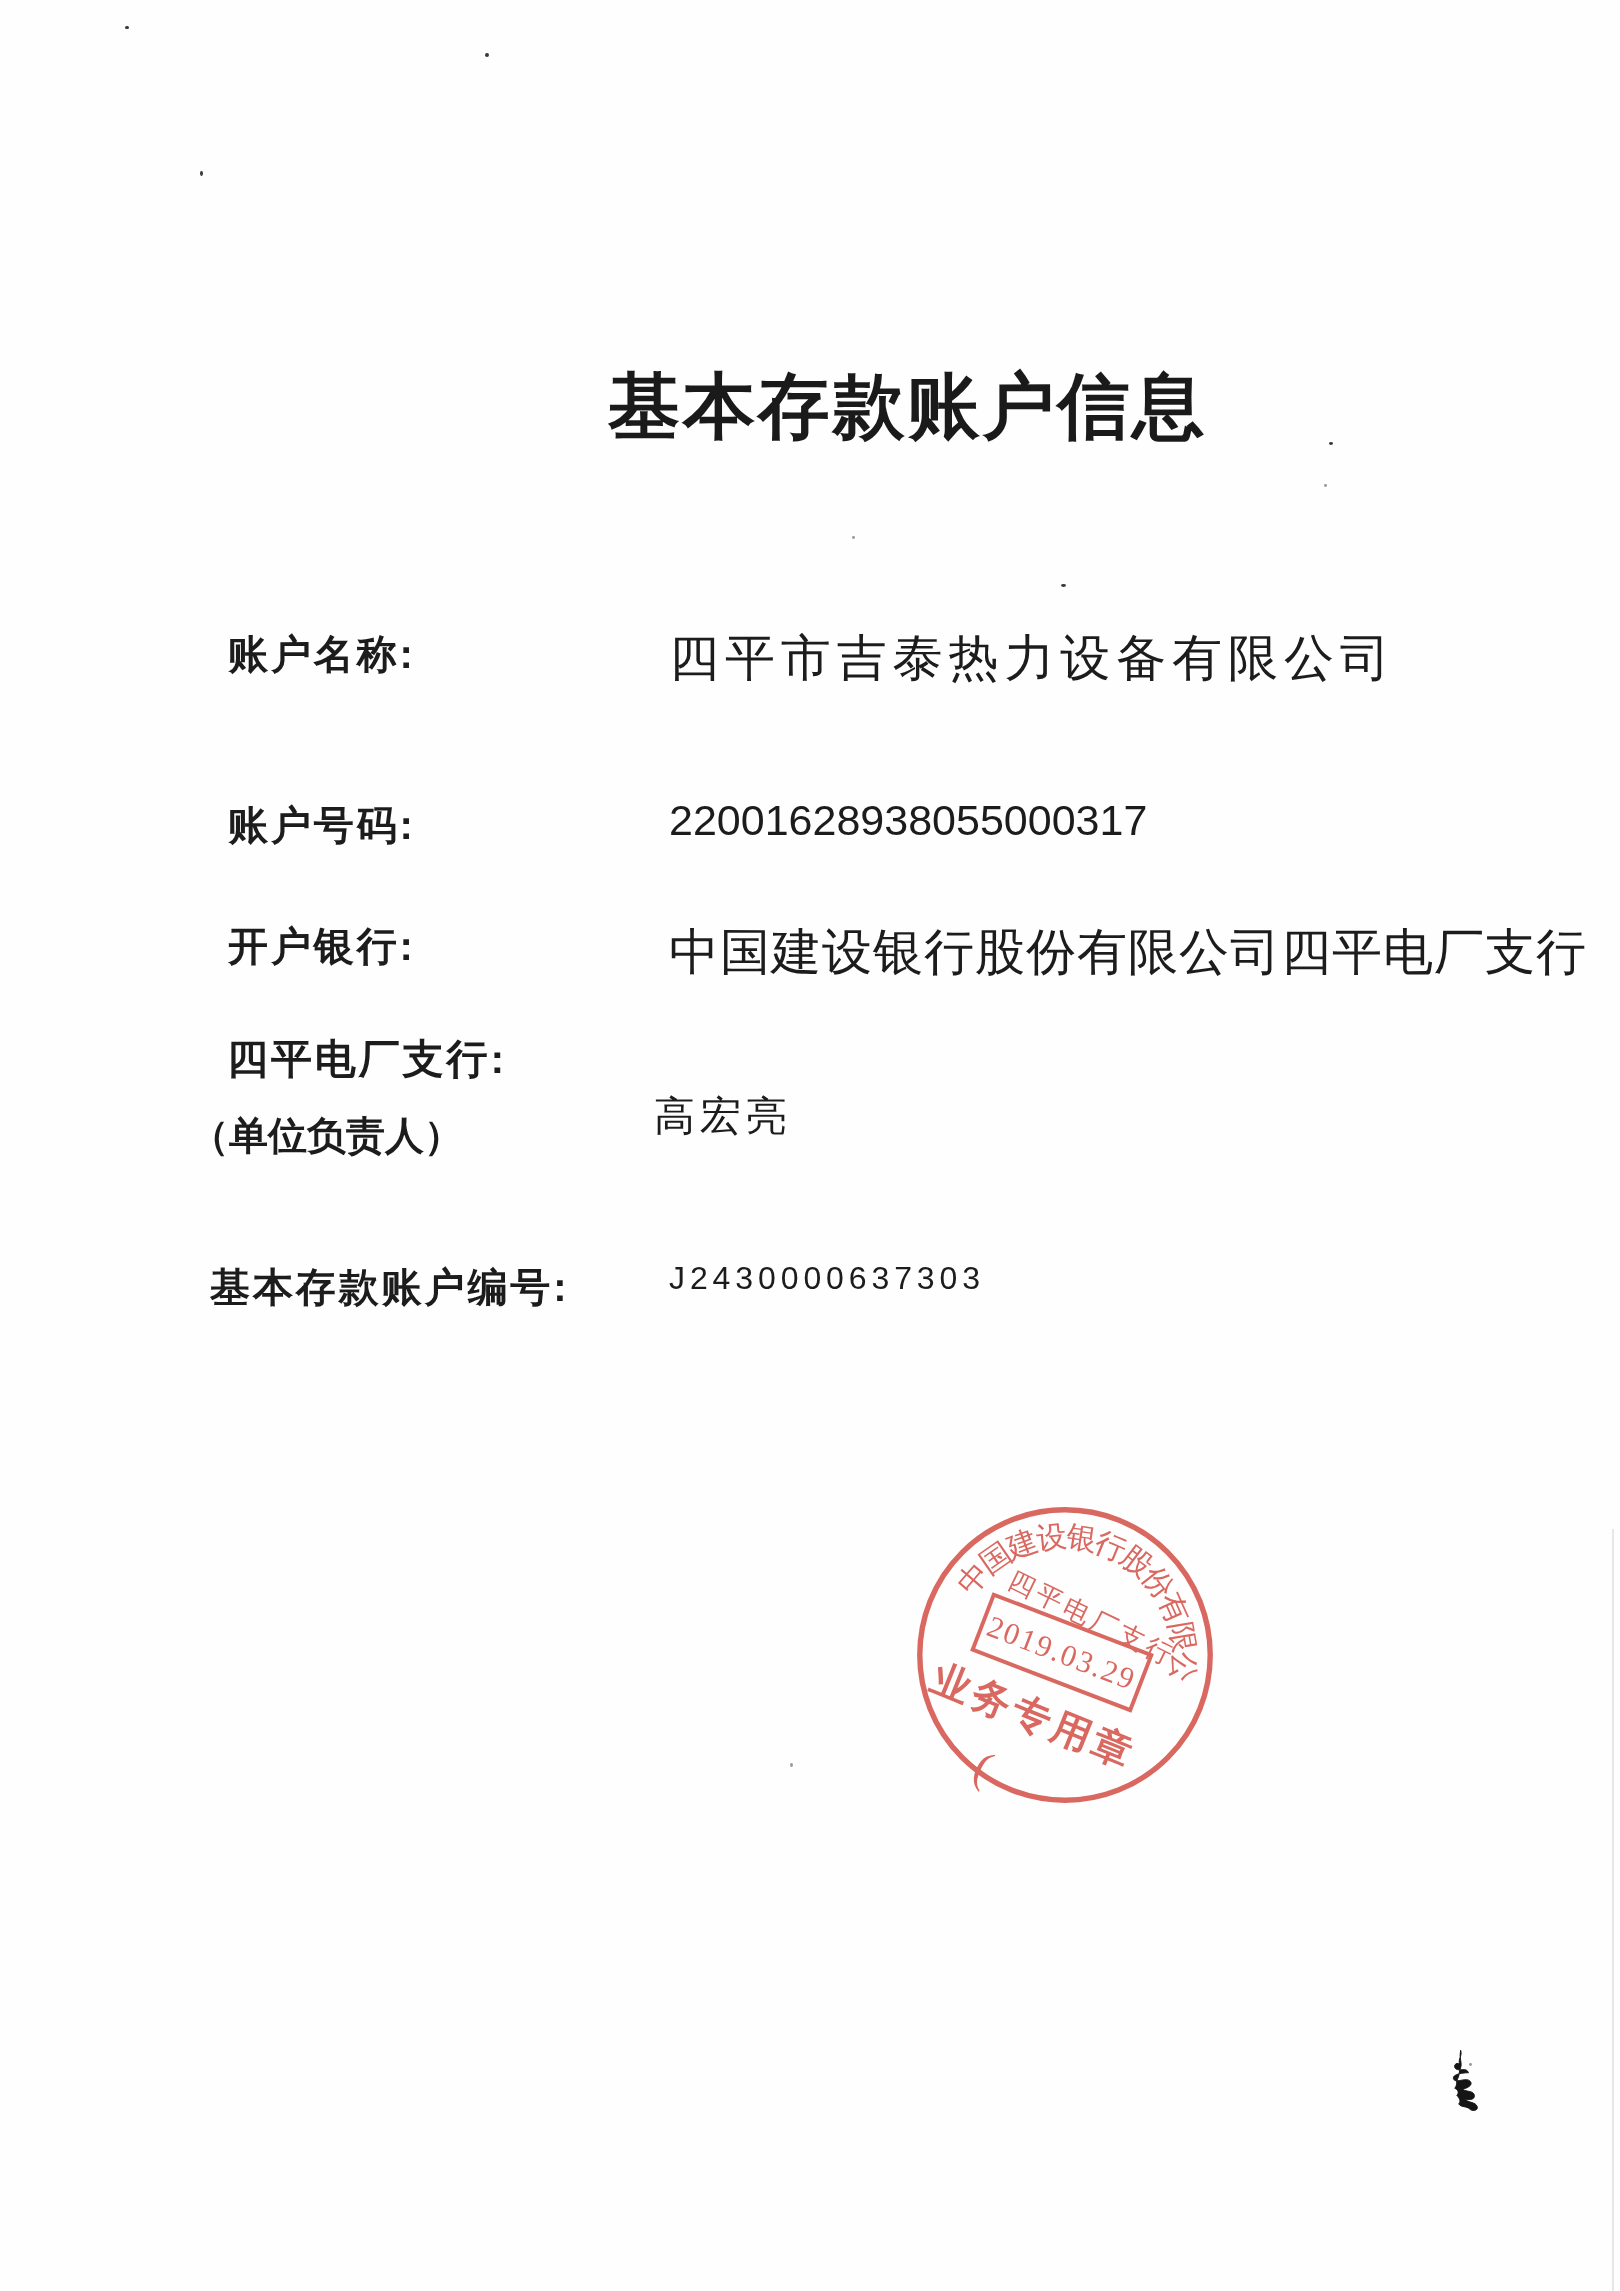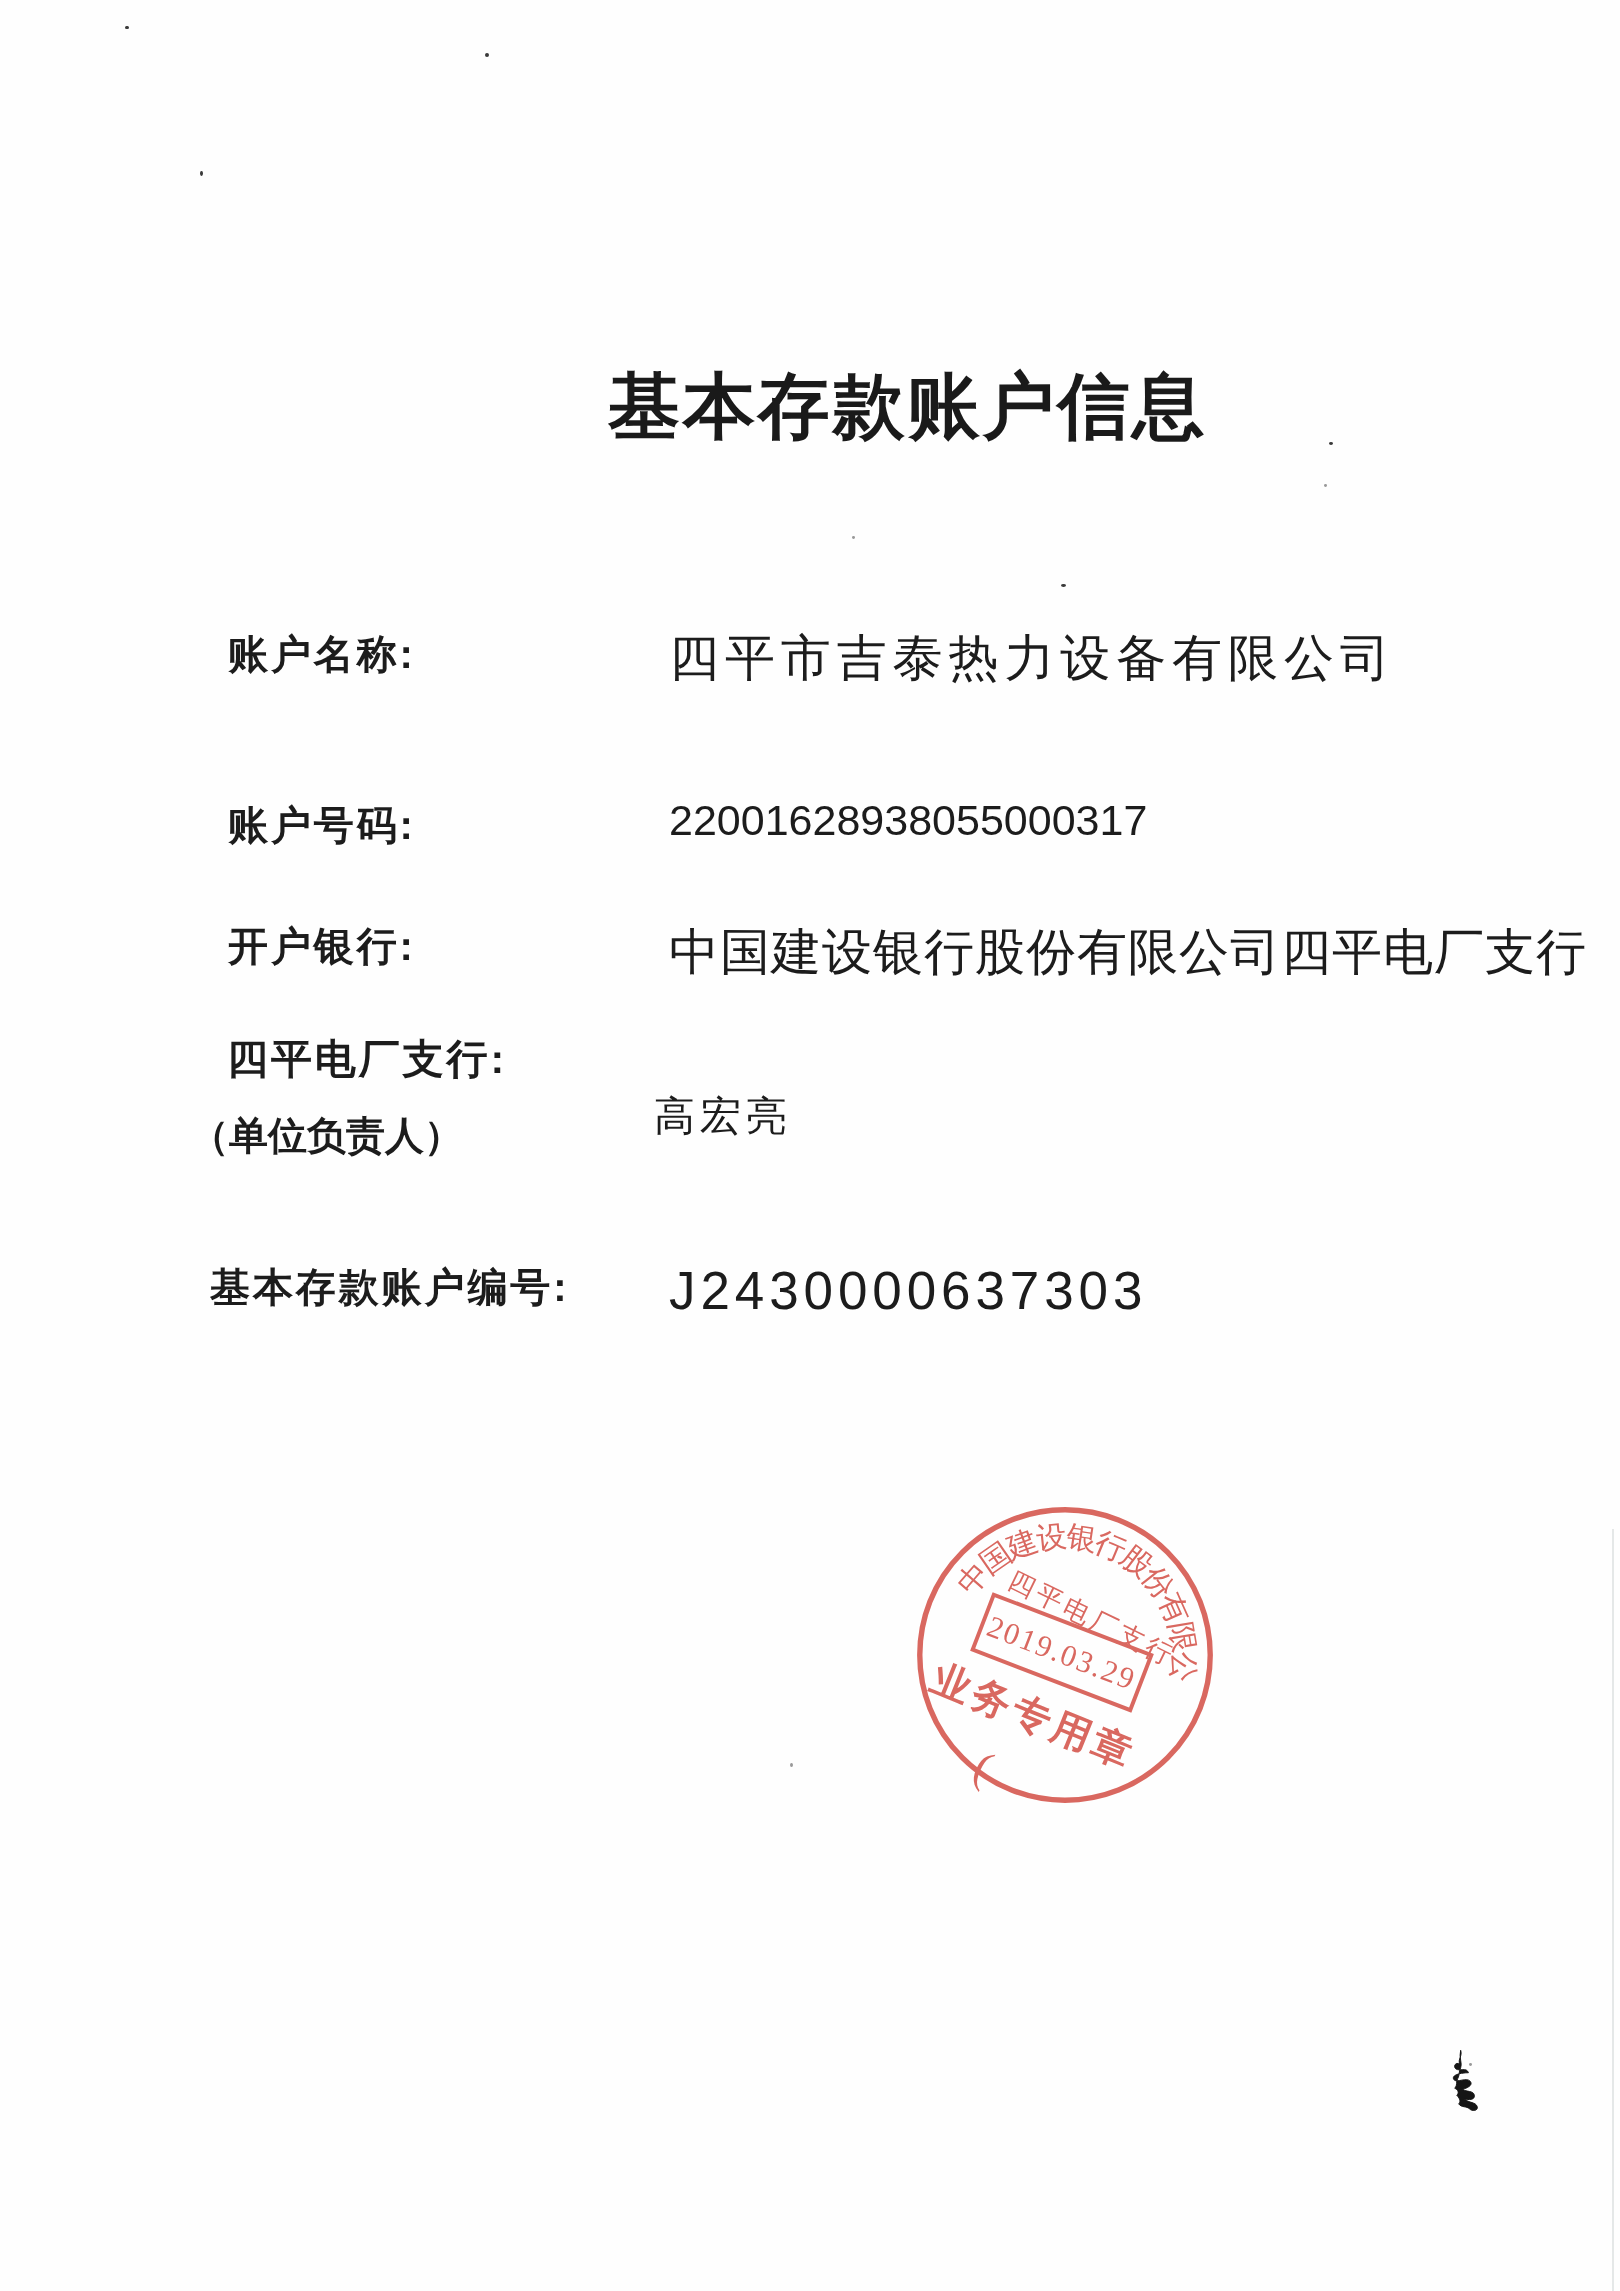--- a/index.html
+++ b/index.html
@@ -32,21 +32,21 @@
   #f1-label{left:228px;top:627px;}
   #f1-value{left:669px;top:625px;letter-spacing:5.9px;}
   #f2-label{left:228px;top:798px;}
   #f2-value{left:669px;top:796px;font-size:43px;letter-spacing:0px;font-family:"Liberation Sans","DejaVu Sans",sans-serif;}
   #f3-label{left:228px;top:919px;}
   #f3-value{left:669px;top:919px;letter-spacing:1px;}
   #f4-label1{left:227px;top:1032px;font-size:41px;}
   #f4-label2{left:190px;top:1109px;font-size:39px;letter-spacing:0px;}
   #f4-value{left:654px;top:1089px;font-size:41px;letter-spacing:4.9px;}
   #f5-label{left:210px;top:1260px;}
-  #f5-value{left:669px;top:1260px;font-size:53px;letter-spacing:4.9px;font-family:"Liberation Sans","DejaVu Sans",sans-serif;text-align:right;}
+  #f5-value{left:669px;top:1260px;font-size:32px;letter-spacing:4.9px;font-family:"Liberation Sans","DejaVu Sans",sans-serif;text-align:right;}
 
   
   .date-line{
     position:absolute;left:929px;top:1725px;
     display:flex;align-items:baseline;white-space:nowrap;color:#1c1c1c;
   }
   .date-line .num{font-size:51px;letter-spacing:2px;font-family:"Liberation Sans","DejaVu Sans",sans-serif;}
   .date-line .unit{font-size:43px;font-family:"Liberation Serif","DejaVu Serif",serif;}
   .g1{margin-left:33px;} .g2{margin-left:19.6px;} .g3{margin-left:29px;}
   .g4{margin-left:33px;} .g5{margin-left:29px;}

